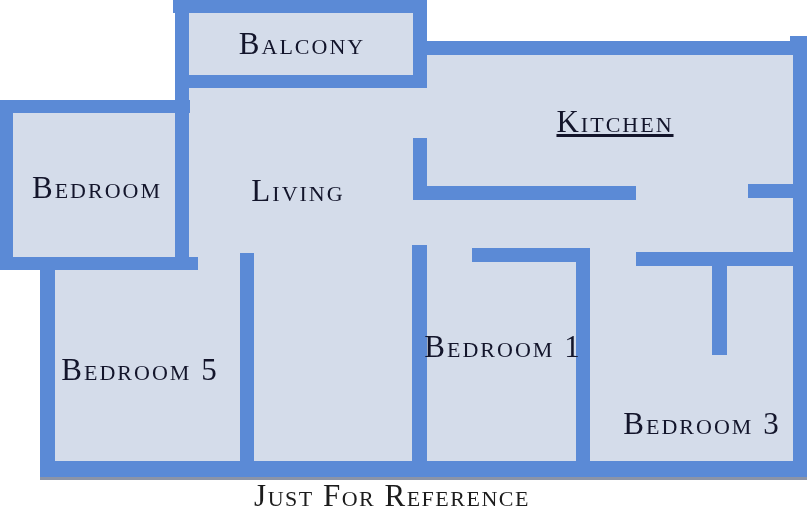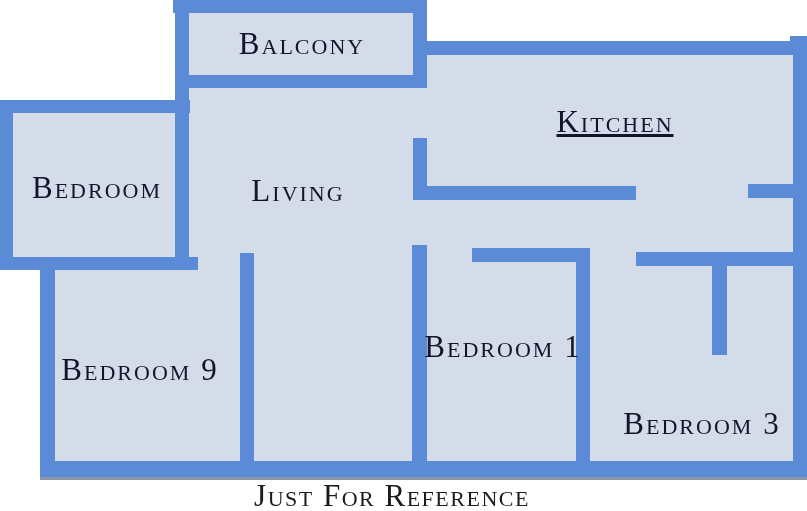--- a/index.html
+++ b/index.html
@@ -76,19 +76,19 @@
   <div class="wall" style="left:472px;top:248px;width:118px;height:14px;"></div>
   <div class="wall" style="left:576px;top:248px;width:14px;height:229px;"></div>
 
   <div class="wall" style="left:636px;top:252px;width:171px;height:14px;"></div>
   <div class="wall" style="left:712px;top:252px;width:15px;height:103px;"></div>
 
   <div class="room-label" style="left:302px;top:44px;">Balcony</div>
   <div class="room-label" style="left:615px;top:122px;text-decoration:underline;">Kitchen</div>
   <div class="room-label" style="left:97px;top:188px;">Bedroom</div>
   <div class="room-label" style="left:298px;top:191px;">Living</div>
-  <div class="room-label" style="left:140px;top:370px;">Bedroom 9</div>
+  <div class="room-label" style="left:140px;top:370px;">Bedroom 5</div>
   <div class="room-label" style="left:503px;top:347px;">Bedroom 1</div>
   <div class="room-label" style="left:702px;top:424px;">Bedroom 3</div>
 
   <div class="caption" style="left:392px;top:496px;">Just For Reference</div>
 
 </div>
 
 </body></html>

